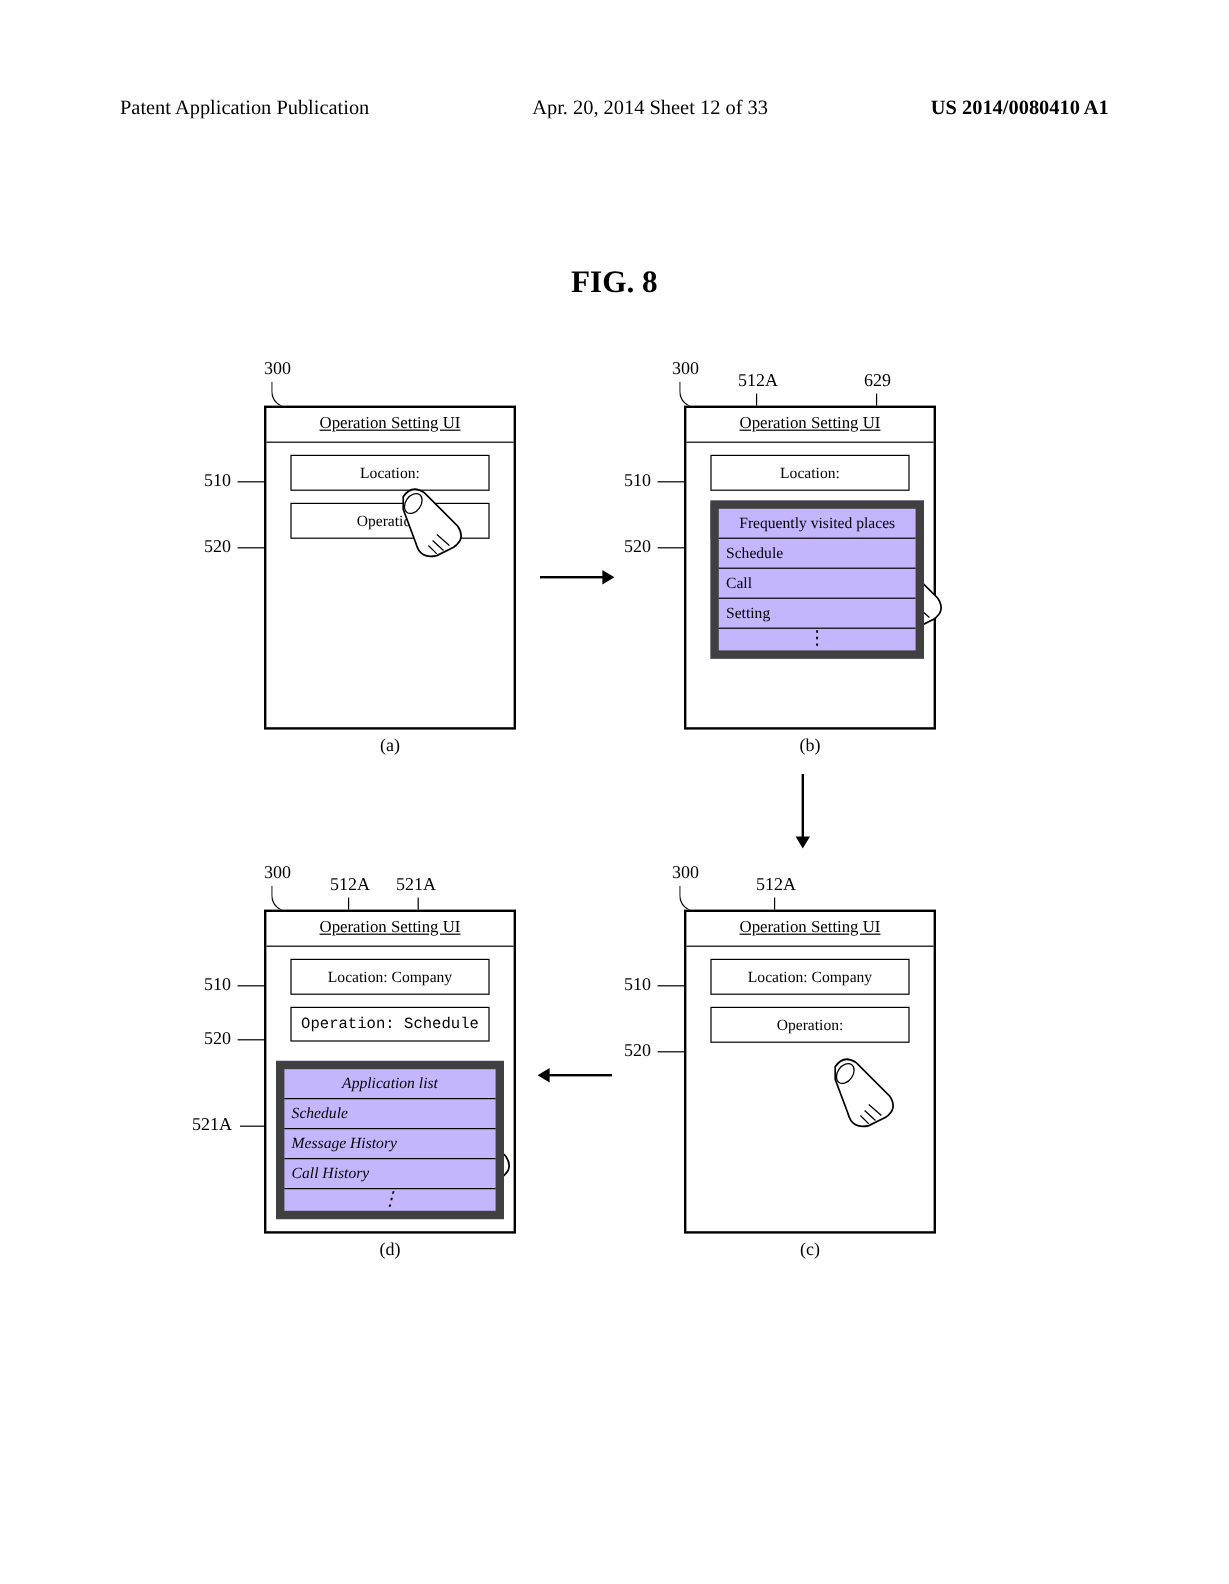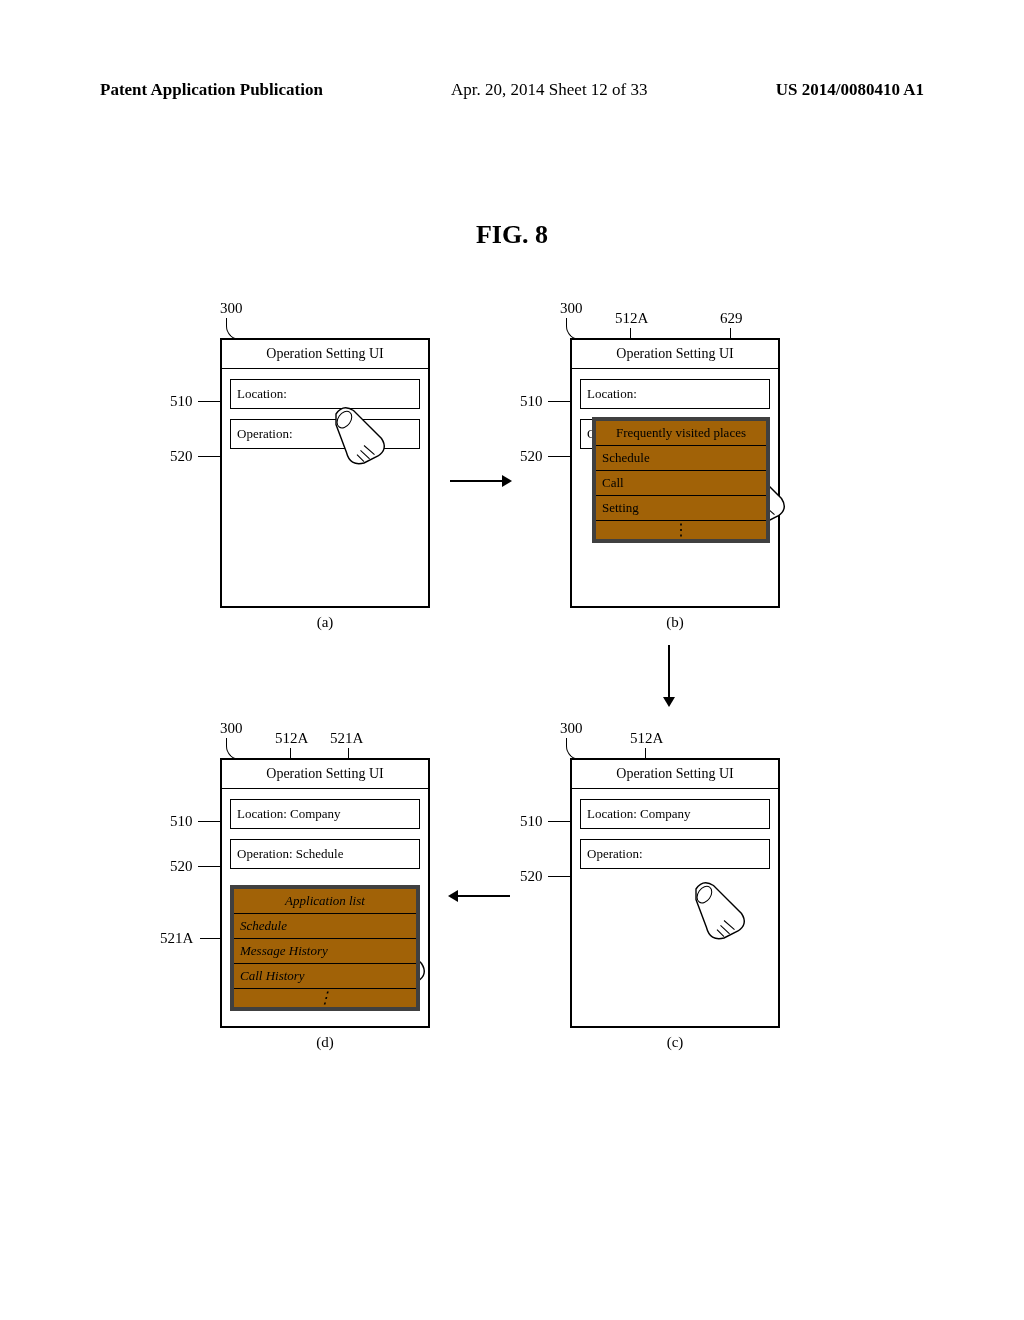--- a/index.html
+++ b/index.html
@@ -12,21 +12,21 @@
   }
   .header {
     position: absolute;
     top: 80px;
     left: 0; right: 0;
     display: flex;
     justify-content: space-between;
     padding: 0 100px;
     font-size: 17px;
   }
-  .header .left { font-weight: bold; }
+  .header .left { font-weight: normal; }
   .header .right { font-weight: bold; }
 
   .fig-title {
     position: absolute;
     top: 220px;
     left: 0; right: 0;
     text-align: center;
     font-size: 26px;
     font-weight: bold;
   }
@@ -46,34 +46,36 @@
     position: relative;
     background: #fff;
     margin-top: 38px;
     margin-left: 50px;
   }
   .phone-title {
     text-align: center;
     padding: 6px 0;
     font-size: 14px;
     border-bottom: 1px solid #000;
+    text-decoration: underline;
   }
   .field {
     border: 1px solid #000;
-    margin: 10px 8px;
+    margin: 10px 20px;
     padding: 6px 6px;
     font-size: 13px;
     position: relative;
     background: #fff;
+    text-align: center;
   }
   .dropdown {
-    border: 4px solid #404040;
+    border: 7px solid #404040;
     margin: -5px 8px 8px 20px;
     font-size: 13px;
-    background: #a16207;
+    background: #c4b5fd;
     position: relative;
     z-index: 5;
   }
   .dropdown .dd-hdr {
     padding: 4px 6px;
     border-bottom: 1px solid #000;
     text-align: center;
   }
   .dropdown .dd-item {
     padding: 4px 6px;
@@ -274,21 +276,21 @@
   <div class="ref-label" style="top:93px; left:0;">510</div>
   <div class="lead-line" style="top:101px; left:28px; width:28px;"></div>
   <div class="ref-label" style="top:138px; left:0;">520</div>
   <div class="lead-line" style="top:146px; left:28px; width:28px;"></div>
   <div class="ref-label" style="top:210px; left:-10px;">521A</div>
   <div class="lead-line" style="top:218px; left:30px; width:26px;"></div>
 
   <div class="phone">
     <div class="phone-title">Operation Setting UI</div>
     <div class="field">Location: Company</div>
-    <div class="field" style="margin-bottom:4px;">Operation: Schedule</div>
+    <div class="field" style="margin-bottom:4px;font-family:Liberation Mono, monospace;">Operation: Schedule</div>
     <div class="dropdown" style="margin-left:8px; margin-top:16px;font-style:italic;">
       <div class="dd-hdr">Application list</div>
       <div class="dd-item">Schedule</div>
       <div class="dd-item">Message History</div>
       <div class="dd-item">Call History</div>
       <div class="dd-more">⋮</div>
     </div>
     <svg class="finger" style="top:165px; left:140px;" viewBox="0 0 100 100">
       <path d="M20 20 Q30 5 45 15 L85 55 Q95 70 80 80 L60 90 Q40 95 35 75 L20 35 Z" fill="#fff" stroke="#000" stroke-width="2"></path>
       <ellipse cx="32" cy="28" rx="9" ry="13" fill="none" stroke="#000" stroke-width="1.5" transform="rotate(35 32 28)"></ellipse>

